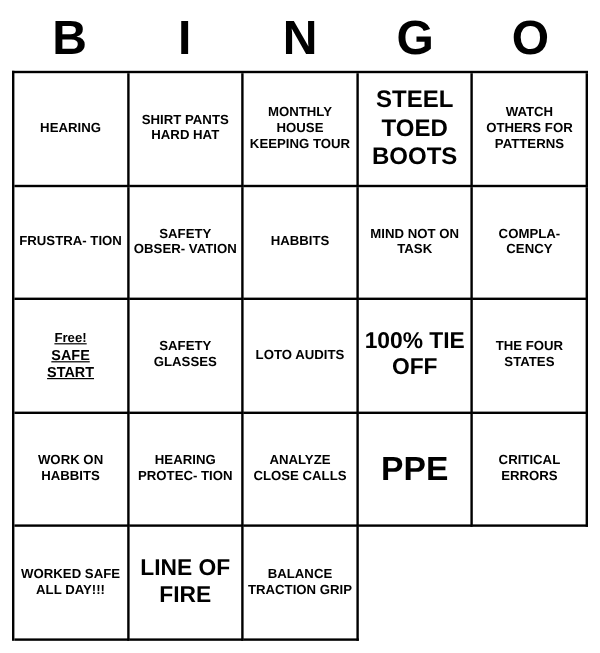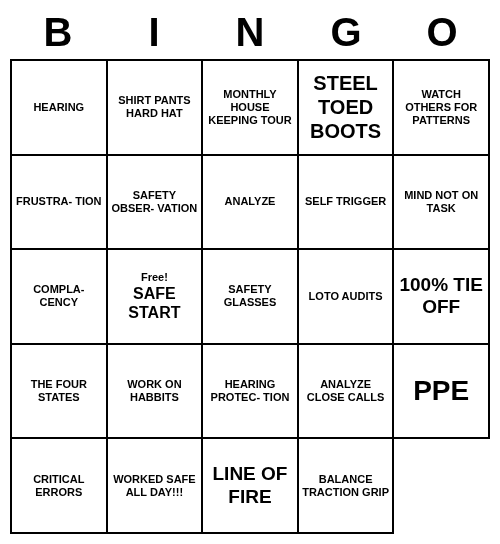--- a/index.html
+++ b/index.html
@@ -53,29 +53,30 @@
       text-align: center;
       padding: 3px;
       font-size: 11px;
       font-weight: bold;
       line-height: 1.2;
       min-height: 88px;
     }
 
     .bingo-cell.free {
       font-size: 13px;
+      text-decoration: underline;
     }
 
     .bingo-cell.free .free-label {
       font-size: 11px;
       font-weight: bold;
     }
 
     .bingo-cell.free .free-main {
-      font-size: 16px;
+      font-size: 12px;
       font-weight: bold;
       text-align: center;
     }
 
     .bingo-cell.large-text {
       font-size: 19px;
     }
 
     .bingo-cell.xl-text {
       font-size: 28px;
@@ -98,22 +99,21 @@
 </div>
 
 <div class="bingo-grid" id="bingo-grid">
 <div class="bingo-cell">HEARING</div>
     <div class="bingo-cell">SHIRT PANTS HARD HAT</div>
     <div class="bingo-cell">MONTHLY HOUSE KEEPING TOUR</div>
     <div class="bingo-cell steel-toed">STEEL TOED BOOTS</div>
     <div class="bingo-cell">WATCH OTHERS FOR PATTERNS</div>
     <div class="bingo-cell">FRUSTRA- TION</div>
     <div class="bingo-cell">SAFETY OBSER- VATION</div>
-    <div class="bingo-cell">ANALYZE</div>
-    <div class="bingo-cell">SELF TRIGGER</div>
+    <div class="bingo-cell">HABBITS</div>
     <div class="bingo-cell">MIND NOT ON TASK</div>
     <div class="bingo-cell">COMPLA- CENCY</div>
     <div class="bingo-cell free">
       <div>
         <div class="free-label">Free!</div>
         <div class="free-main">SAFE<br>START</div>
       </div>
     </div>
     <div class="bingo-cell">SAFETY GLASSES</div>
     <div class="bingo-cell">LOTO AUDITS</div>

